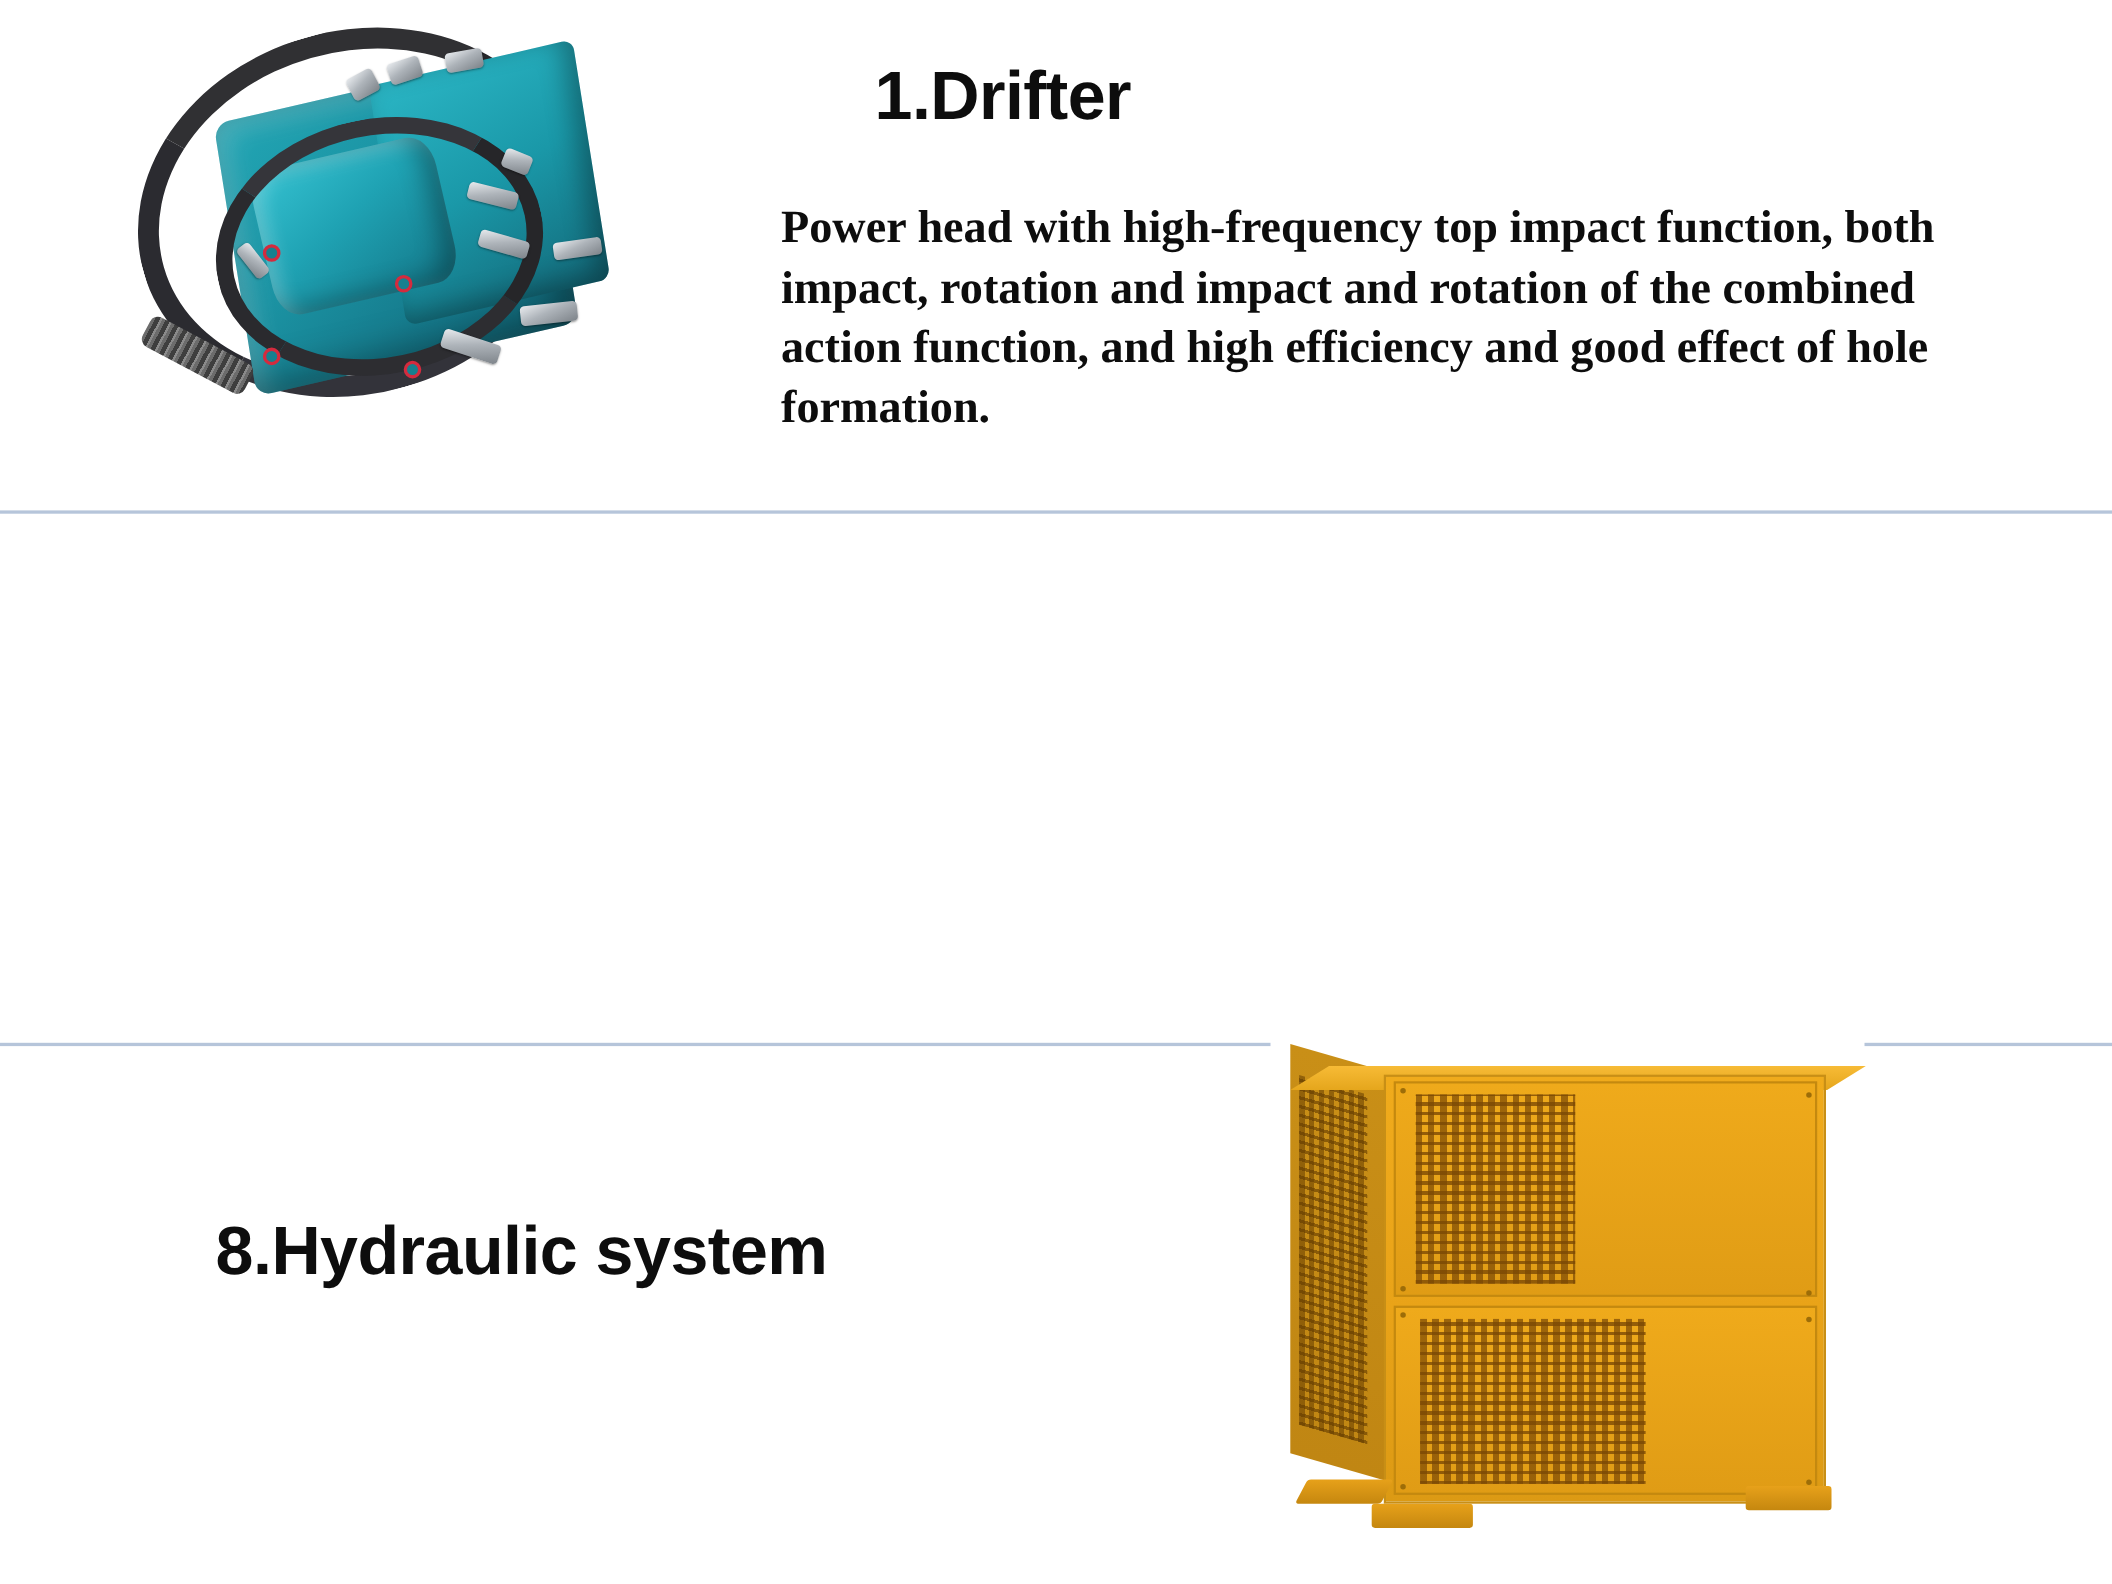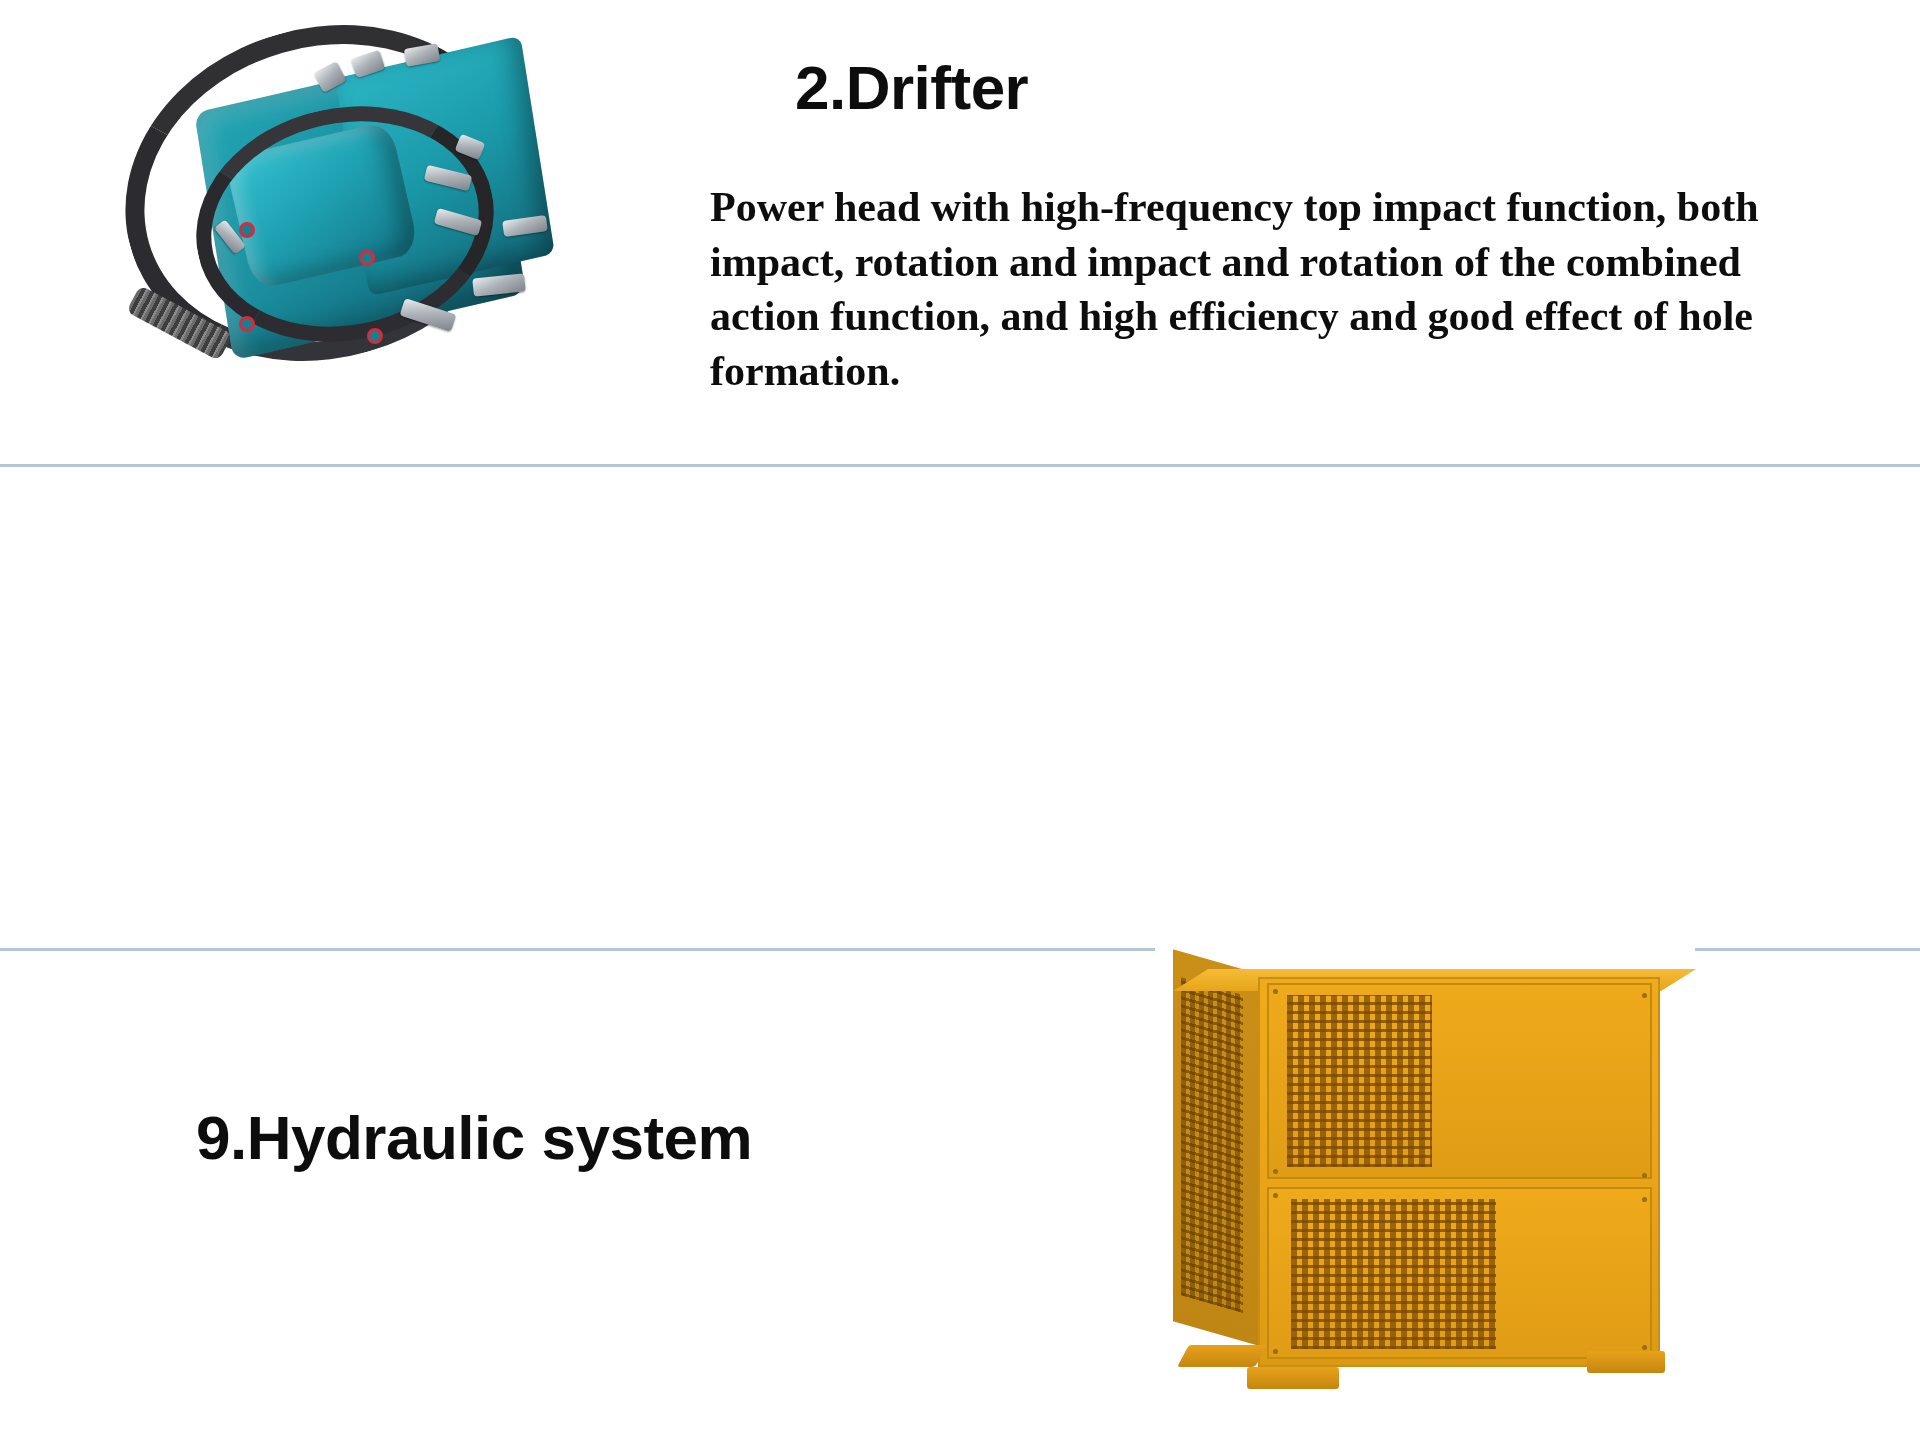--- a/index.html
+++ b/index.html
@@ -242,28 +242,28 @@
       <div class="drf-fitting" style="left:368px;top:258px;width:52px;height:18px;transform:rotate(-6deg);"></div>
       <div class="drf-fitting" style="left:398px;top:200px;width:44px;height:16px;transform:rotate(-8deg);"></div>
       <div class="drf-fitting" style="left:108px;top:212px;width:34px;height:14px;transform:rotate(52deg);"></div>
 
       <div class="drf-seal" style="left:134px;top:204px;"></div>
       <div class="drf-seal" style="left:254px;top:232px;"></div>
       <div class="drf-seal" style="left:134px;top:298px;"></div>
       <div class="drf-seal" style="left:262px;top:310px;"></div>
     </div>
 
-    <div class="heading" id="s1-title">2.Drifter</div>
+    <div class="heading" id="s1-title">1.Drifter</div>
 
     <div class="body-text" id="s1-body">Power head with high-frequency top impact function, both impact, rotation and impact and rotation of the combined action function, and high efficiency and good effect of hole formation.</div>
   </div>
 
   <div class="section sec2">
 
-    <div class="heading" id="s2-title">9.Hydraulic system</div>
+    <div class="heading" id="s2-title">8.Hydraulic system</div>
 
     <div class="photo-hydraulic">
       <div class="hyd-side"></div>
       <div class="hyd-side-vent"></div>
       <div class="hyd-top"></div>
       <div class="hyd-front"></div>
       <div class="hyd-panel upper"></div>
       <div class="hyd-panel lower"></div>
       <div class="hyd-perf p1"></div>
       <div class="hyd-perf p2"></div>

